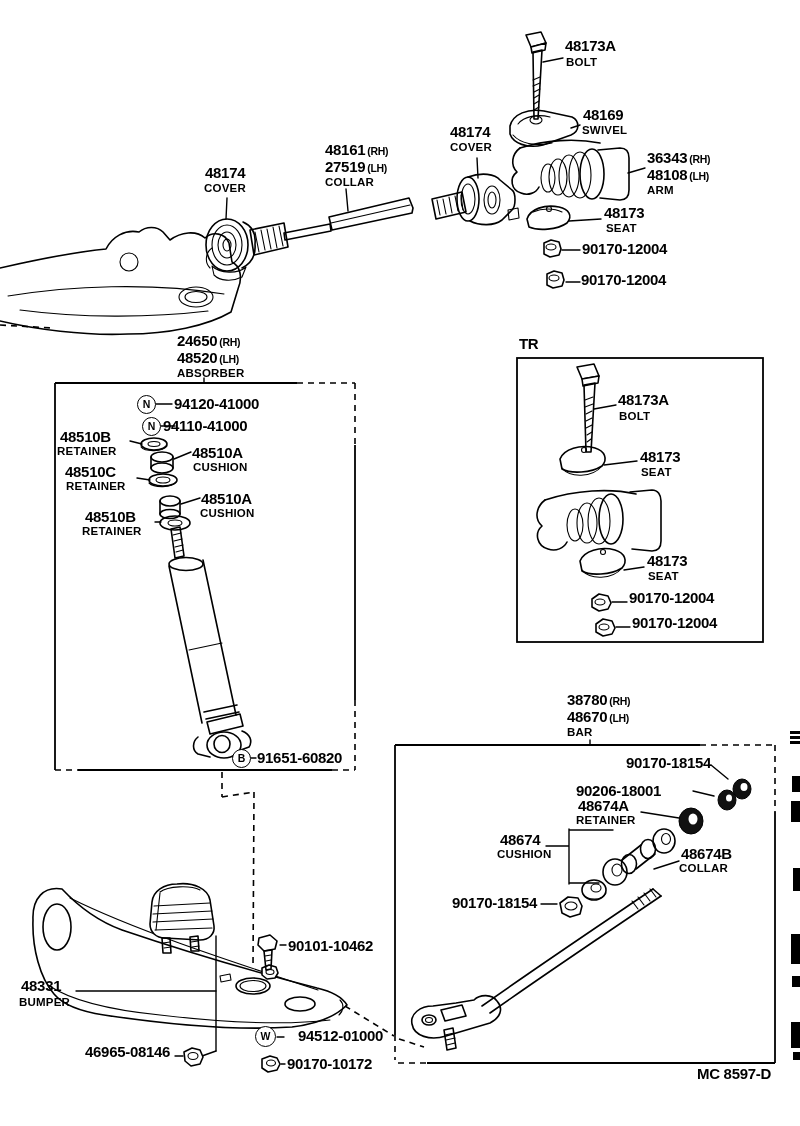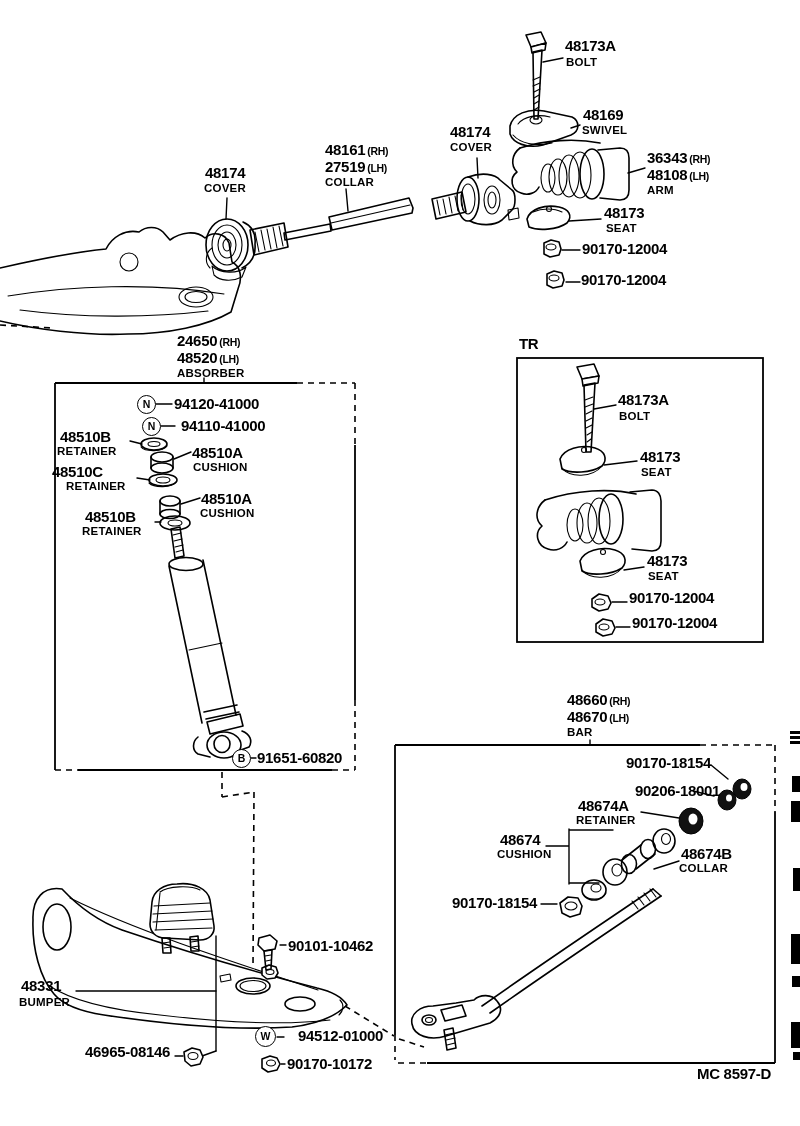--- a/index.html
+++ b/index.html
@@ -376,29 +376,29 @@
 
   <div class="lbl" style="left:177px;top:333px">
     <span class="row num"><span>24650</span><span class="suf">(RH)</span></span>
     <span class="row num"><span>48520</span><span class="suf">(LH)</span></span>
     <span class="row nm">ABSORBER</span>
   </div>
 
   <span class="circ" style="left:137px;top:395px">N</span>
   <div class="lbl num" style="left:174px;top:396px">94120-41000</div>
   <span class="circ" style="left:142px;top:417px">N</span>
-  <div class="lbl num" style="left:181px;top:418px">94110-41000</div>
+  <div class="lbl num" style="left:163px;top:418px">94110-41000</div>
 
   <div class="lbl num" style="left:60px;top:429px">48510B</div>
   <div class="lbl nm" style="left:57px;top:445px">RETAINER</div>
 
   <div class="lbl num" style="left:192px;top:445px">48510A</div>
   <div class="lbl nm" style="left:193px;top:461px">CUSHION</div>
 
-  <div class="lbl num" style="left:52px;top:464px">48510C</div>
+  <div class="lbl num" style="left:65px;top:464px">48510C</div>
   <div class="lbl nm" style="left:66px;top:480px">RETAINER</div>
 
   <div class="lbl num" style="left:201px;top:491px">48510A</div>
   <div class="lbl nm" style="left:200px;top:507px">CUSHION</div>
 
   <div class="lbl num" style="left:85px;top:509px">48510B</div>
   <div class="lbl nm" style="left:82px;top:525px">RETAINER</div>
 
   <span class="circ" style="left:232px;top:749px">B</span>
   <div class="lbl num" style="left:257px;top:750px">91651-60820</div>
@@ -411,27 +411,27 @@
   <div class="lbl num" style="left:640px;top:449px">48173</div>
   <div class="lbl nm" style="left:641px;top:466px">SEAT</div>
 
   <div class="lbl num" style="left:647px;top:553px">48173</div>
   <div class="lbl nm" style="left:648px;top:570px">SEAT</div>
 
   <div class="lbl num" style="left:629px;top:590px">90170-12004</div>
   <div class="lbl num" style="left:632px;top:615px">90170-12004</div>
 
   <div class="lbl" style="left:567px;top:692px">
-    <span class="row num"><span>48660</span><span class="suf">(RH)</span></span>
+    <span class="row num"><span>38780</span><span class="suf">(RH)</span></span>
     <span class="row num"><span>48670</span><span class="suf">(LH)</span></span>
     <span class="row nm">BAR</span>
   </div>
 
   <div class="lbl num" style="left:626px;top:755px">90170-18154</div>
-  <div class="lbl num" style="left:635px;top:783px">90206-18001</div>
+  <div class="lbl num" style="left:576px;top:783px">90206-18001</div>
 
   <div class="lbl num" style="left:578px;top:798px">48674A</div>
   <div class="lbl nm" style="left:576px;top:814px">RETAINER</div>
 
   <div class="lbl num" style="left:500px;top:832px">48674</div>
   <div class="lbl nm" style="left:497px;top:848px">CUSHION</div>
 
   <div class="lbl num" style="left:681px;top:846px">48674B</div>
   <div class="lbl nm" style="left:679px;top:862px">COLLAR</div>
 

